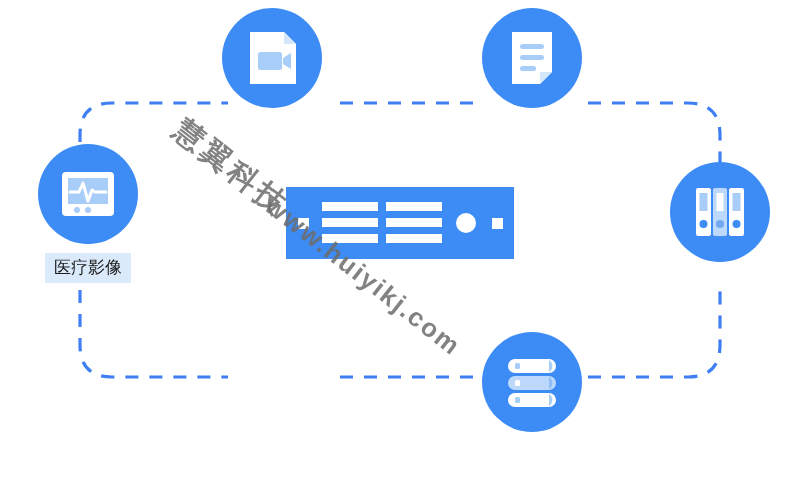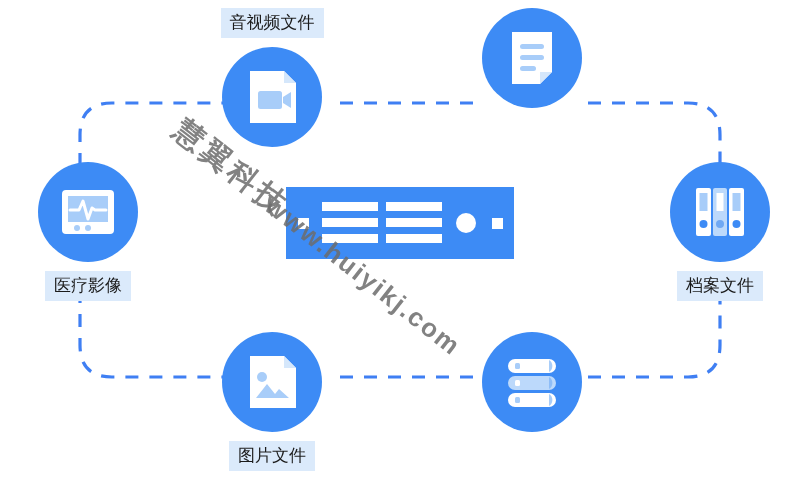--- a/index.html
+++ b/index.html
@@ -49,21 +49,21 @@
     padding: 2px 9px;
     white-space: nowrap;
     font-family: "Liberation Sans", "DejaVu Sans", sans-serif;
   }
   .label-above { margin-bottom: 9px; }
   .label-below { margin-top: 9px; }
 
   
   #node-av      { left: 192px; top: 8px; }
   #node-text    { left: 452px; top: 8px; }
-  #node-medical { left: 8px;  top: 162px; }
+  #node-medical { left: 8px;  top: 144px; }
   #node-archive { left: 640px; top: 162px; }
   #node-image   { left: 192px; top: 332px; }
   #node-backup  { left: 452px; top: 332px; }
 
   
   #center-block {
     position: absolute;
     left: 240px;
     top: 180px;
     width: 320px;
@@ -136,21 +136,20 @@
              Q 80 377 112 377
              L 228 377" fill="none" stroke="#3f7ff3" stroke-width="3.2" stroke-dasharray="13 11" stroke-linecap="butt"></path>
     <path d="M 340 377 L 478 377" fill="none" stroke="#3f7ff3" stroke-width="3.2" stroke-dasharray="13 11" stroke-linecap="butt"></path>
     <path d="M 588 377
              L 688 377
              Q 720 377 720 345
              L 720 290" fill="none" stroke="#3f7ff3" stroke-width="3.2" stroke-dasharray="13 11" stroke-linecap="butt"></path>
   </svg>
 
   <div class="node" id="node-av">
-    <div class="node-label label-above">音视频文件</div>
     <div class="node-circle">
       <svg width="100" height="100" viewBox="0 0 100 100">
         <path d="M28 24 H62 L74 36 V76 H28 Z" fill="#ffffff"></path>
         <path d="M62 24 L74 36 H62 Z" fill="#d5e7fb"></path>
         <rect x="36" y="44" width="24" height="18" rx="2.5" fill="#a8cdf9"></rect>
         <path d="M61 50 L69 45 V61 L61 56 Z" fill="#a8cdf9"></path>
       </svg>
     </div>
   </div>
 
@@ -188,34 +187,22 @@
 
         <rect x="43" y="26" width="14" height="48" rx="2" fill="#bcd9fb"></rect>
         <rect x="46.5" y="31" width="7" height="18" fill="#ffffff"></rect>
         <circle cx="50" cy="62" r="4" fill="#6fa8f3"></circle>
 
         <rect x="59" y="26" width="15" height="48" rx="2" fill="#ffffff"></rect>
         <rect x="62.5" y="31" width="8" height="18" fill="#a8cdf9"></rect>
         <circle cx="66.5" cy="62" r="4" fill="#3d8bf5"></circle>
       </svg>
     </div>
-    <div class="node-label label-below">档案文件</div>
-  </div>
-
-  <div class="node" id="node-image">
-    <div class="node-circle">
-      <svg width="100" height="100" viewBox="0 0 100 100">
-        <path d="M28 24 H62 L74 36 V76 H28 Z" fill="#ffffff"></path>
-        <path d="M62 24 L74 36 H62 Z" fill="#d5e7fb"></path>
-        <circle cx="40" cy="45" r="5" fill="#a8cdf9"></circle>
-        <path d="M34 66 L45 52 L53 62 L57 57 L67 66 Z" fill="#a8cdf9"></path>
-      </svg>
-    </div>
-    <div class="node-label label-below">图片文件</div>
-  </div>
+  </div>
+
 
   <div class="node" id="node-backup">
     <div class="node-circle">
       <svg width="100" height="100" viewBox="0 0 100 100">
         <rect x="26" y="27" width="48" height="14" rx="7" fill="#ffffff"></rect>
         <rect x="33" y="31" width="5" height="6" rx="1.5" fill="#a8cdf9"></rect>
         <path d="M67 28 a7 7 0 0 1 0 12 Z" fill="#a8cdf9"></path>
 
         <rect x="26" y="44" width="48" height="14" rx="7" fill="#bcd9fb"></rect>
         <rect x="33" y="48" width="5" height="6" rx="1.5" fill="#ffffff"></rect>

